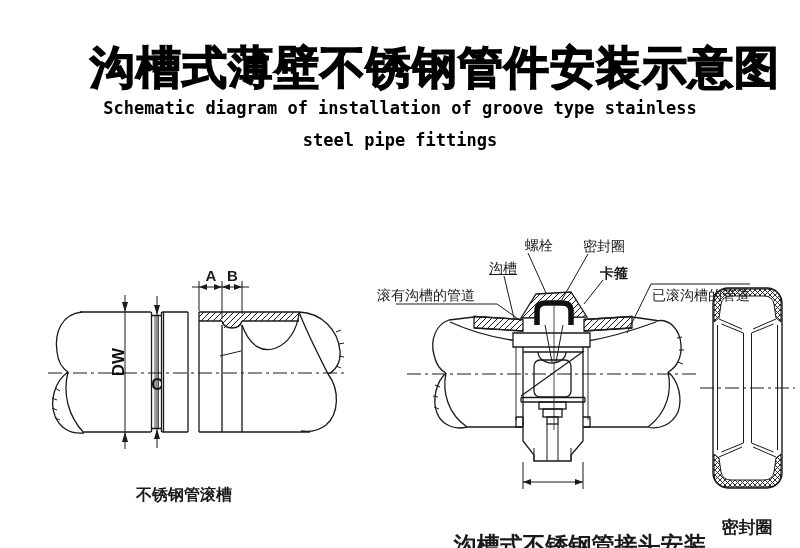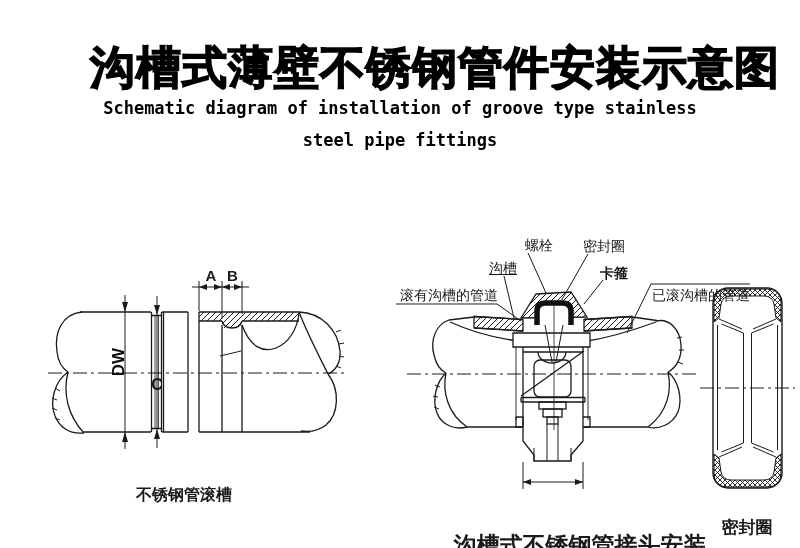--- a/index.html
+++ b/index.html
@@ -193,16 +193,16 @@
 <div class="abs ctr dimlabel" style="left:232.5px;top:267px;">B</div>
 <div id="dw-label" class="abs">DW</div>
 <div class="abs ctr dimlabel" style="left:157px;top:376px;font-size:16px;">C</div>
 <div class="abs ctr caption" style="left:184px;top:460px;font-size:16px;">不锈钢管滚槽</div>
 
 <div class="abs ctr cnlabel" style="left:517px;top:237px;padding-left:44px;">螺栓</div>
 <div class="abs ctr cnlabel" style="left:604px;top:238px;">密封圈</div>
 <div class="abs ctr cnlabel" style="left:503px;top:260px;text-decoration:underline;">沟槽</div>
 <div class="abs ctr cnlabel" style="left:614px;top:265px;font-weight:bold;">卡箍</div>
 <div class="abs cnlabel" style="left:652px;top:267px;margin-top:20px;">已滚沟槽的管道</div>
-<div class="abs cnlabel" style="left:400px;top:287px;text-align:center;">滚有沟槽的管道</div>
+<div class="abs cnlabel" style="left:377px;top:287px;text-align:center;">滚有沟槽的管道</div>
 <div class="abs ctr caption" style="left:580px;top:505px;font-size:23px;">沟槽式不锈钢管接头安装</div>
 
 <div class="abs ctr caption" style="left:747px;top:491px;font-size:17px;">密封圈</div>
 
 </body></html>

